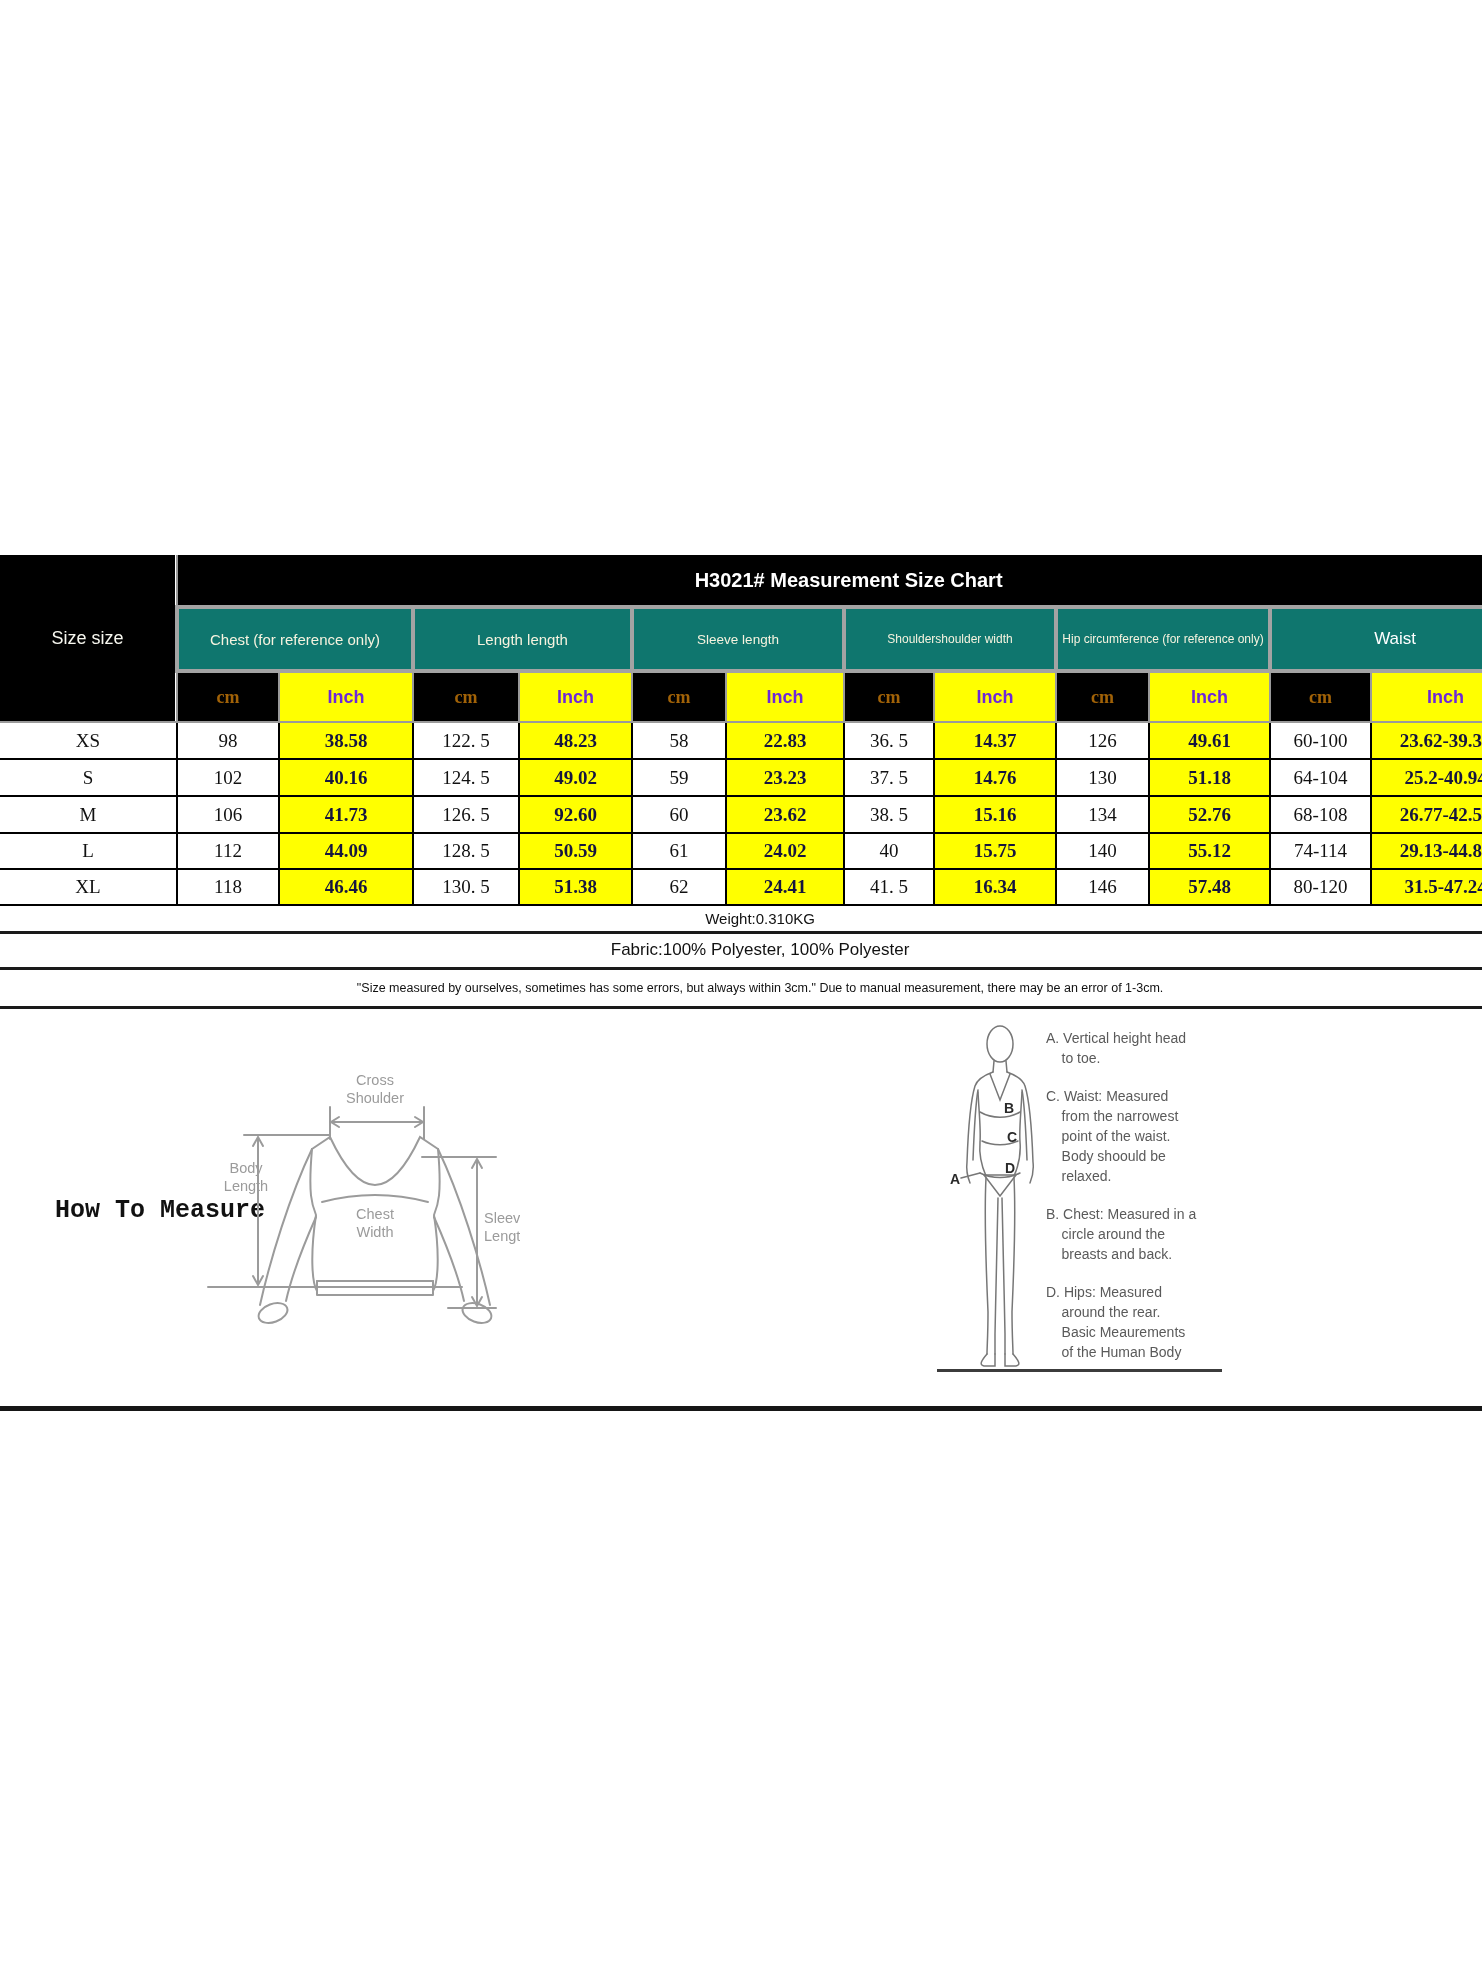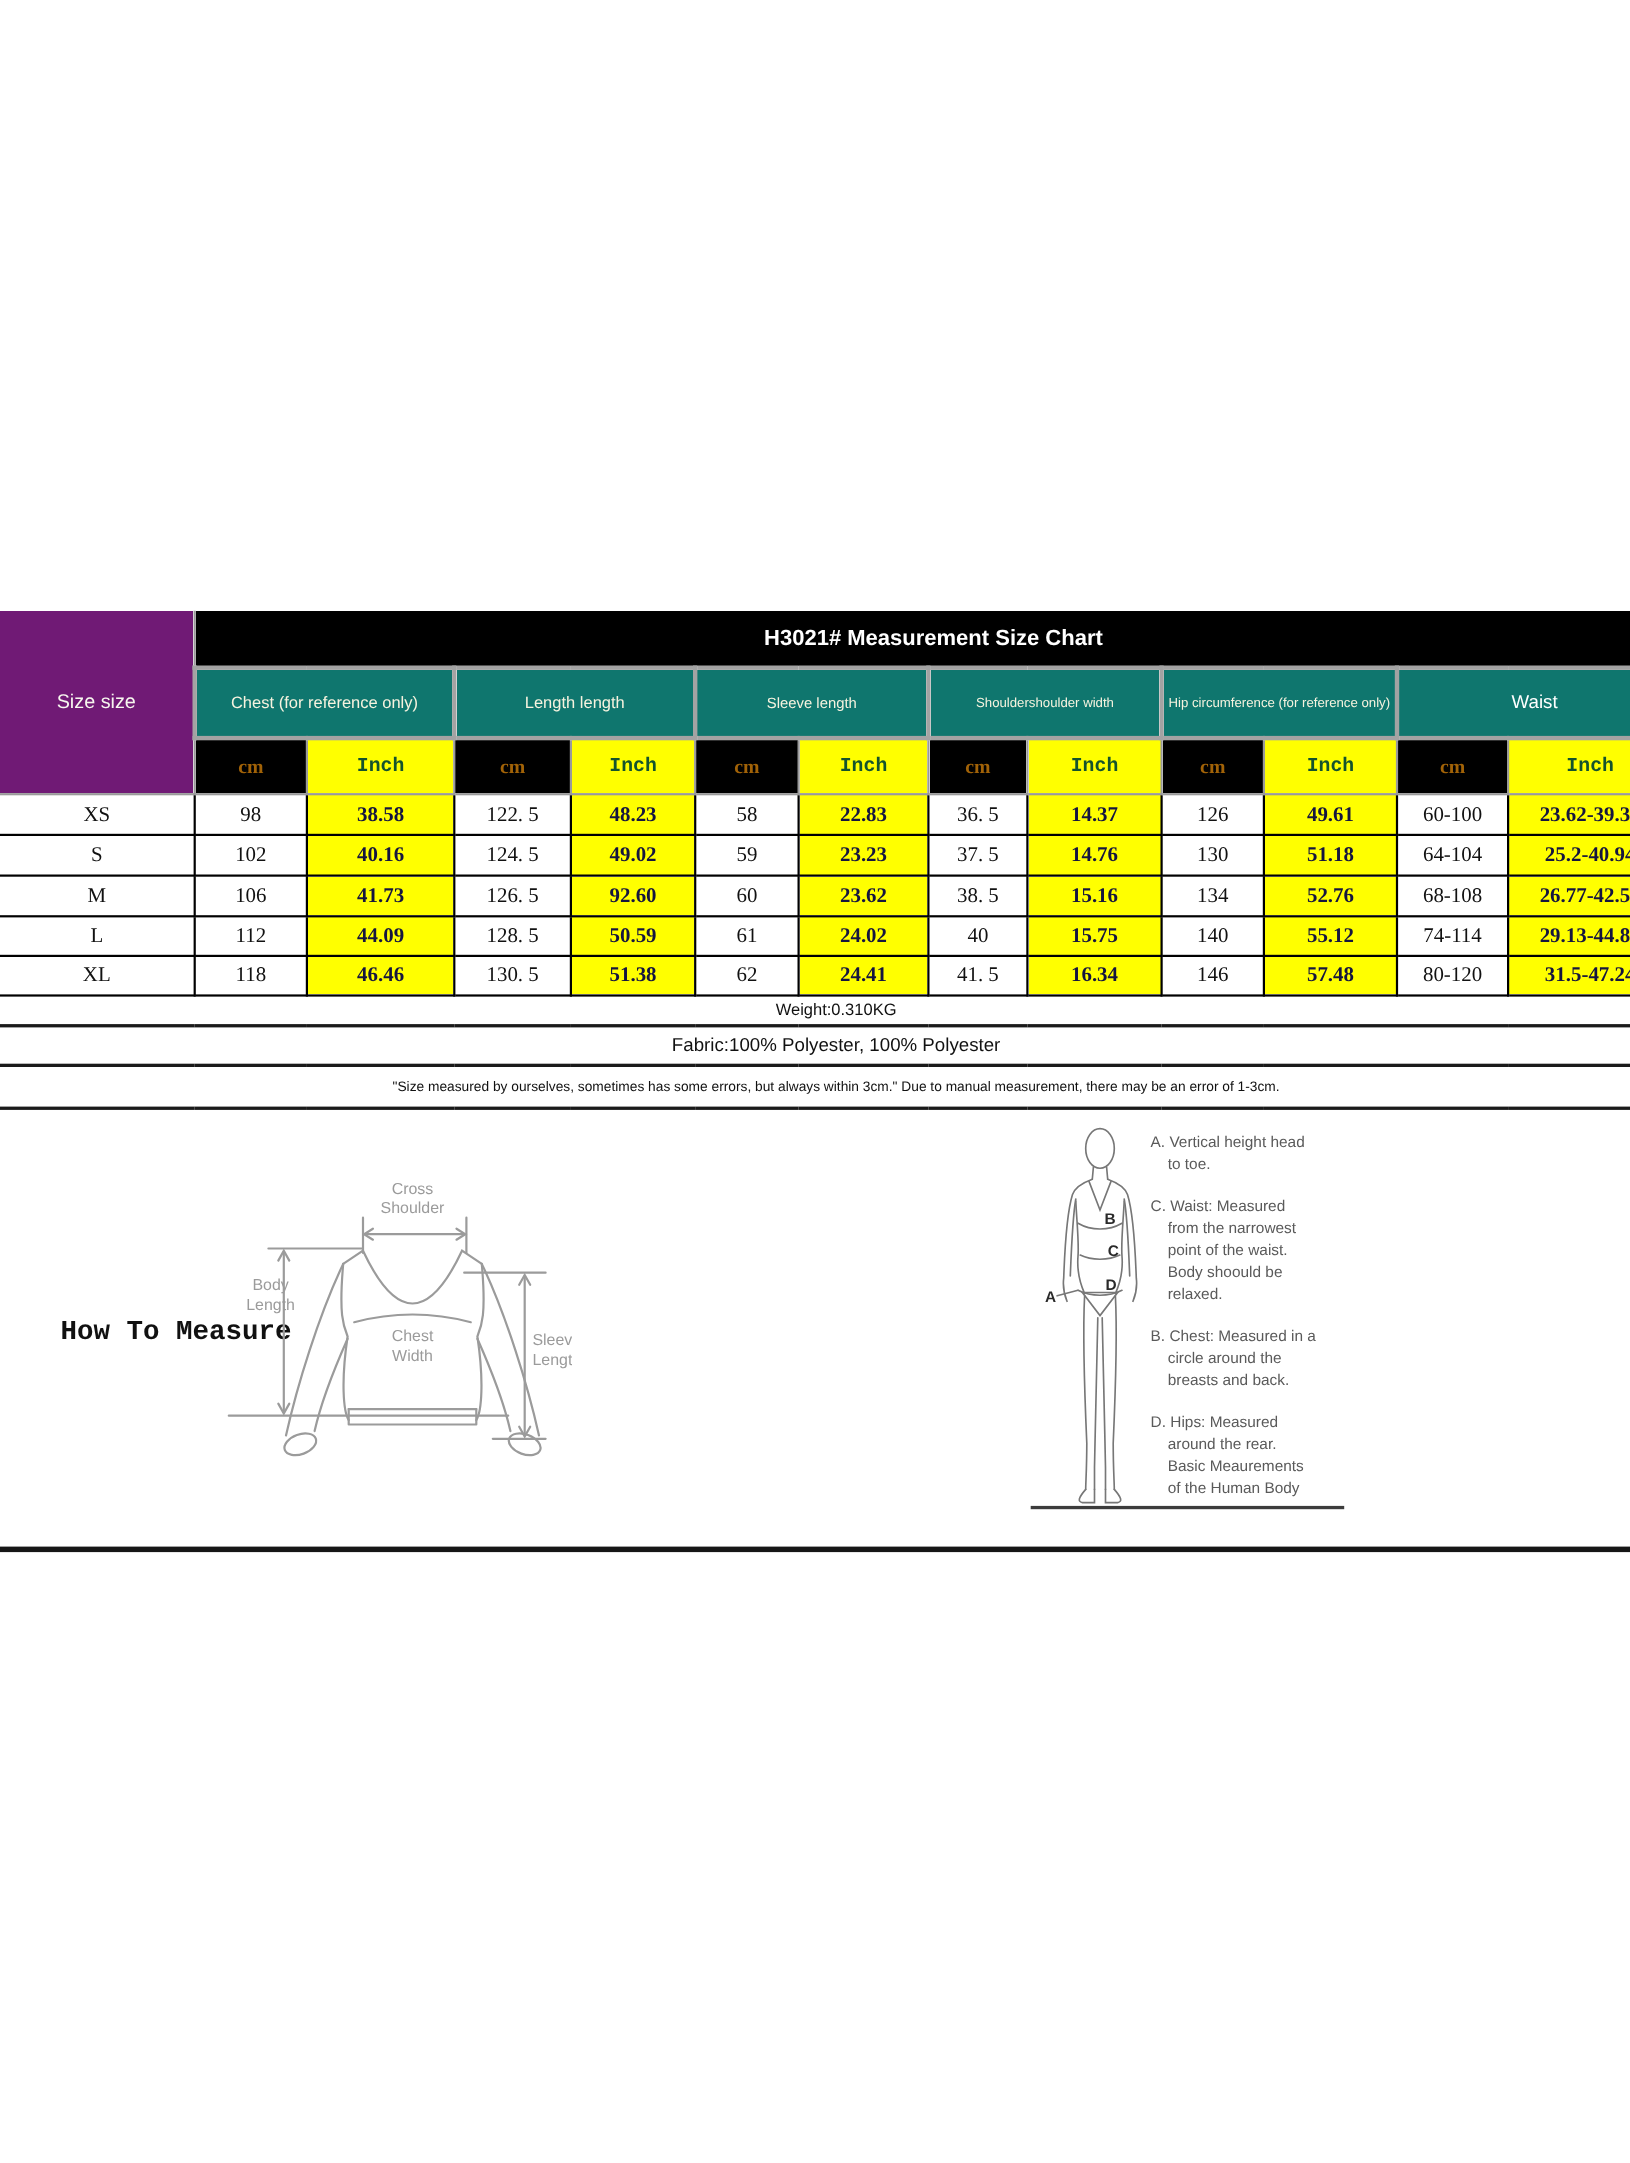--- a/index.html
+++ b/index.html
@@ -4,30 +4,30 @@
 <style>
   html,body{margin:0;padding:0;background:#fff;}
   #page{position:relative;width:1482px;height:1966px;background:#ffffff;overflow:hidden;
         font-family:"Liberation Sans",sans-serif;}
   
   #table-wrap{position:absolute;left:0;top:555px;width:1482px;overflow:hidden;}
   table.sizechart{border-collapse:collapse;table-layout:fixed;width:1520px;}
   table.sizechart td{padding:0;text-align:center;vertical-align:middle;overflow:hidden;}
   td.titlecell{background:#000;color:#fff;font-size:20px;font-weight:bold;
                border:2px solid #9a9a9a;border-top:0;}
-  td.sizecell{background:#701a75;color:#f7f7ef;font-size:18px;
+  td.sizecell{background:#000000;color:#f7f7ef;font-size:18px;
               border:2px solid #9a9a9a;border-top:0;border-left:0;}
   td.ghead{background:#0f766e;color:#f6f3df;border:4px solid #a3a3a3;font-weight:normal;}
   td.g0,td.g1{font-size:15px;}
   td.g2{font-size:13.5px;}
   td.g3,td.g4{font-size:12px;line-height:1.7;margin-left:36px;}
   td.g5{font-size:17px;color:#fff;}
   td.u-cm{background:#000;color:#a16207;font-family:"Liberation Serif",serif;
           font-weight:bold;font-size:18px;border:2px solid #9a9a9a;}
-  td.u-inch{background:#ffff00;color:#14532d;font-family:Liberation Mono, monospace;
+  td.u-inch{background:#ffff00;color:#6d28d9;font-family:Liberation Sans, sans-serif;
             font-weight:bold;font-size:18px;border:2px solid #9a9a9a;}
   tr.datarow td{font-family:"Liberation Serif",serif;font-size:19px;border:2px solid #000;}
   td.c-size{background:#fff;color:#111;border-left:0 !important;}
   td.c-cm{background:#fff;color:#111;}
   td.c-inch{background:#ffff00;color:#15153f;font-weight:bold;font-size:18px;}
   td.wrow{background:#fff;color:#111;font-size:15px;border-top:2px solid #1a1a1a;}
   td.frow{background:#fff;color:#111;font-size:17px;border-top:3px solid #1a1a1a;}
   td.nrow{background:#fff;color:#111;font-size:12.5px;border-top:3px solid #1a1a1a;
           border-bottom:3px solid #1a1a1a;}
   

